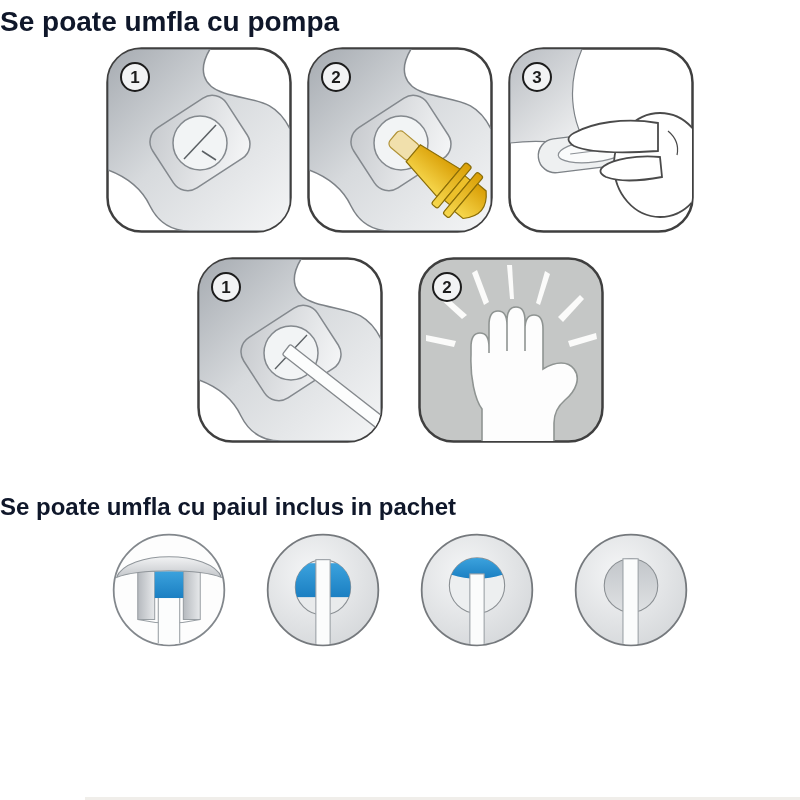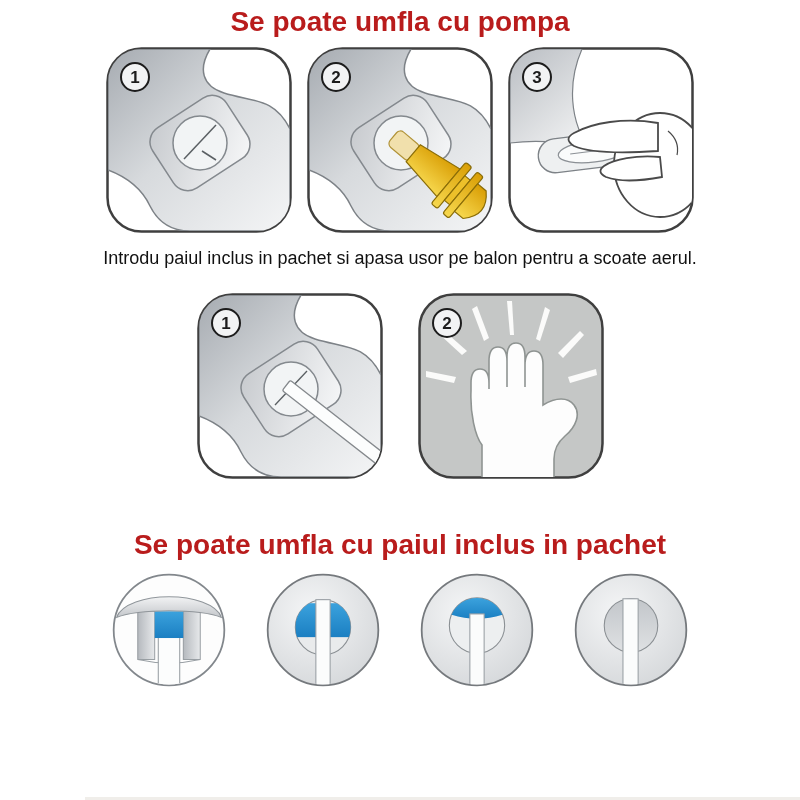--- a/index.html
+++ b/index.html
@@ -1,21 +1,21 @@
 <!DOCTYPE html>
 <html><head>
 <meta charset="utf-8">
 <style>
   html,body{margin:0;padding:0;}
   body{width:800px;height:800px;background:#ffffff;font-family:"Liberation Sans", sans-serif;color:#0e0e0e;overflow:hidden;}
   .sheet{position:relative;width:800px;height:800px;background:#fff;}
-  h1,h2,h3{font-weight:bold;text-align:center;color:#b91c1c;}
+  h1,h2,h3{font-weight:bold;color:#0f172a;}
   .t1{margin:6px 0 0;font-size:28px;letter-spacing:0;}
   .t2{margin:21px 0 0;font-size:26px;}
-  .t3{margin:50px 0 2px;font-size:28px;}
+  .t3{margin:50px 0 2px;font-size:24px;}
   .instruction{margin:15px 0 0;font-size:18px;text-align:center;color:#111;}
   .row{display:flex;justify-content:center;align-items:flex-start;}
   .row1{margin-top:9px;gap:15px;}
   .row2{margin-top:24px;gap:35px;}
   .row3{margin-top:11px;gap:38px;}
   svg{display:block;}
   .badge-num{font-family:"Liberation Sans", sans-serif;font-size:17px;font-weight:bold;fill:#1c1c1c;}
   .footer-line{position:absolute;left:85px;top:791px;width:715px;height:3px;background:#f0eeea;}
 </style>
 </head>
@@ -118,21 +118,20 @@
           <path d="M150,76 C116,70 84,76 66,86 Q55,92 66,99 C84,107 120,106 150,104 Z" fill="#ffffff" stroke="#4a4a4a" stroke-width="1.8"></path>
           <path d="M152,110 C128,108 106,112 96,119 Q88,125 98,130 C114,136 138,133 154,130 Z" fill="#ffffff" stroke="#4a4a4a" stroke-width="1.8"></path>
           <path d="M160,84 q12,10 9,24" fill="none" stroke="#4a4a4a" stroke-width="1.2"></path>
         </g>
       </g>
       <circle cx="29" cy="30" r="14" fill="#f2f3f4" stroke="#1c1c1c" stroke-width="2"></circle>
       <text x="29" y="36" text-anchor="middle" class="badge-num">3</text>
     </svg>
   </div>
 
-  <div class="instruction">Introdu paiul inclus in pachet si apasa usor pe balon pentru a scoate aerul.</div>
 
   <div class="row row2">
 
     <svg width="186" height="186" viewBox="0 0 186 186">
       <defs>
         <linearGradient id="gB4" x1="0" y1="0" x2="1" y2="1">
           <stop offset="0" stop-color="#a6abb1"></stop>
             <stop offset="0.45" stop-color="#d7dadd"></stop>
             <stop offset="1" stop-color="#f4f5f6"></stop>
         </linearGradient>

